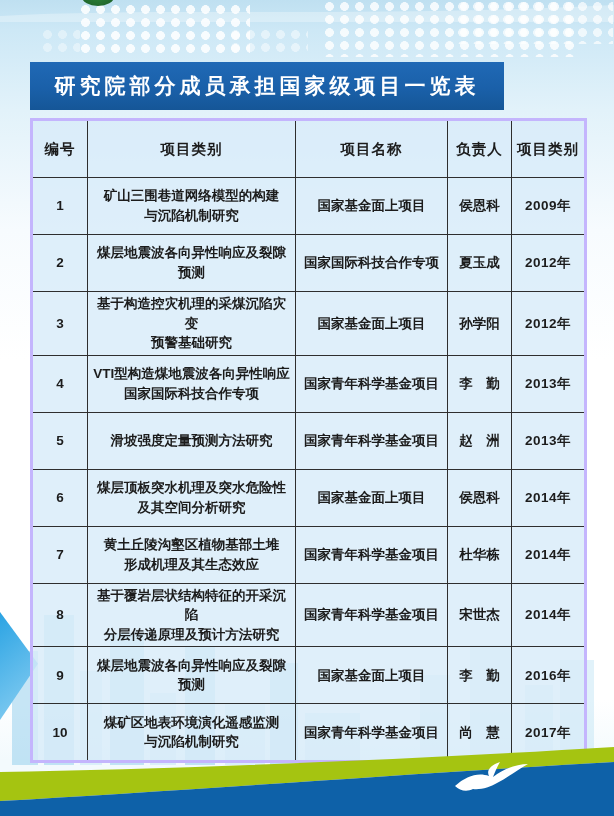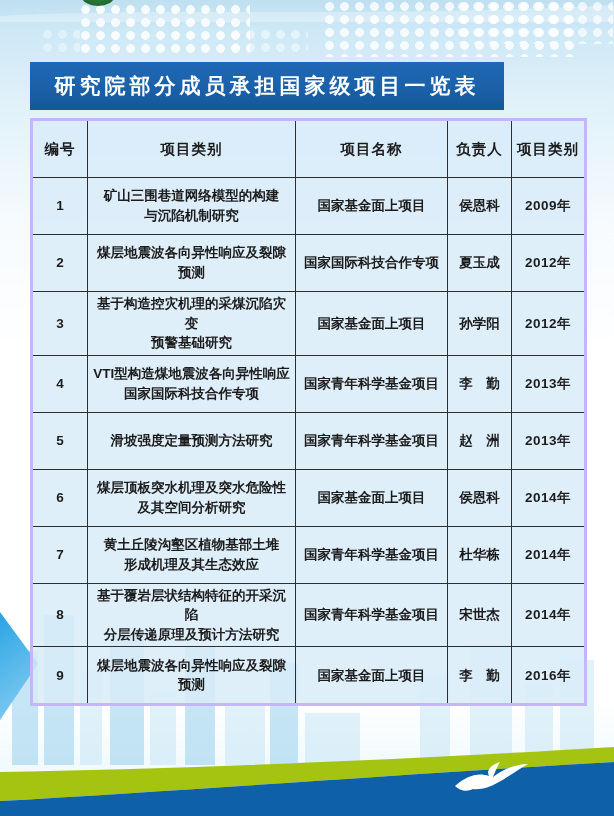--- a/index.html
+++ b/index.html
@@ -186,20 +186,28 @@
     <td>宋世杰</td>
     <td class="cell-year">2014年</td>
   </tr>
   <tr>
     <td class="cell-no">9</td>
     <td class="cell-name">煤层地震波各向异性响应及裂隙预测</td>
     <td class="cell-cat">国家基金面上项目</td>
     <td>李　勤</td>
     <td class="cell-year">2016年</td>
   </tr>
+  <tr>
+    <td class="cell-no">10</td>
+    <td class="cell-name">煤矿区地表环境演化遥感监测
+与沉陷机制研究</td>
+    <td class="cell-cat">国家青年科学基金项目</td>
+    <td>尚　慧</td>
+    <td class="cell-year">2017年</td>
+  </tr>
 </tbody>
   </table>
 
 <svg class="footer" viewBox="0 0 614 90" preserveAspectRatio="none">
   <path d="M0,46 C180,43 420,33 614,21 L614,36 C420,47 180,65 0,75 Z" fill="#a5c411"></path>
   <path d="M0,75 C180,65 420,47 614,36 L614,90 L0,90 Z" fill="#0e61a8"></path>
   <path d="M455,60 C466,50 478,46 489,50 C486,44 491,39 500,36 C497,41 495,46 493,51 C504,43 516,38 528,38 C517,44 507,52 497,57 C490,61 481,64 473,63 C467,66 460,65 455,60 Z" fill="#ffffff"></path>
 </svg>
 
 </body></html>

